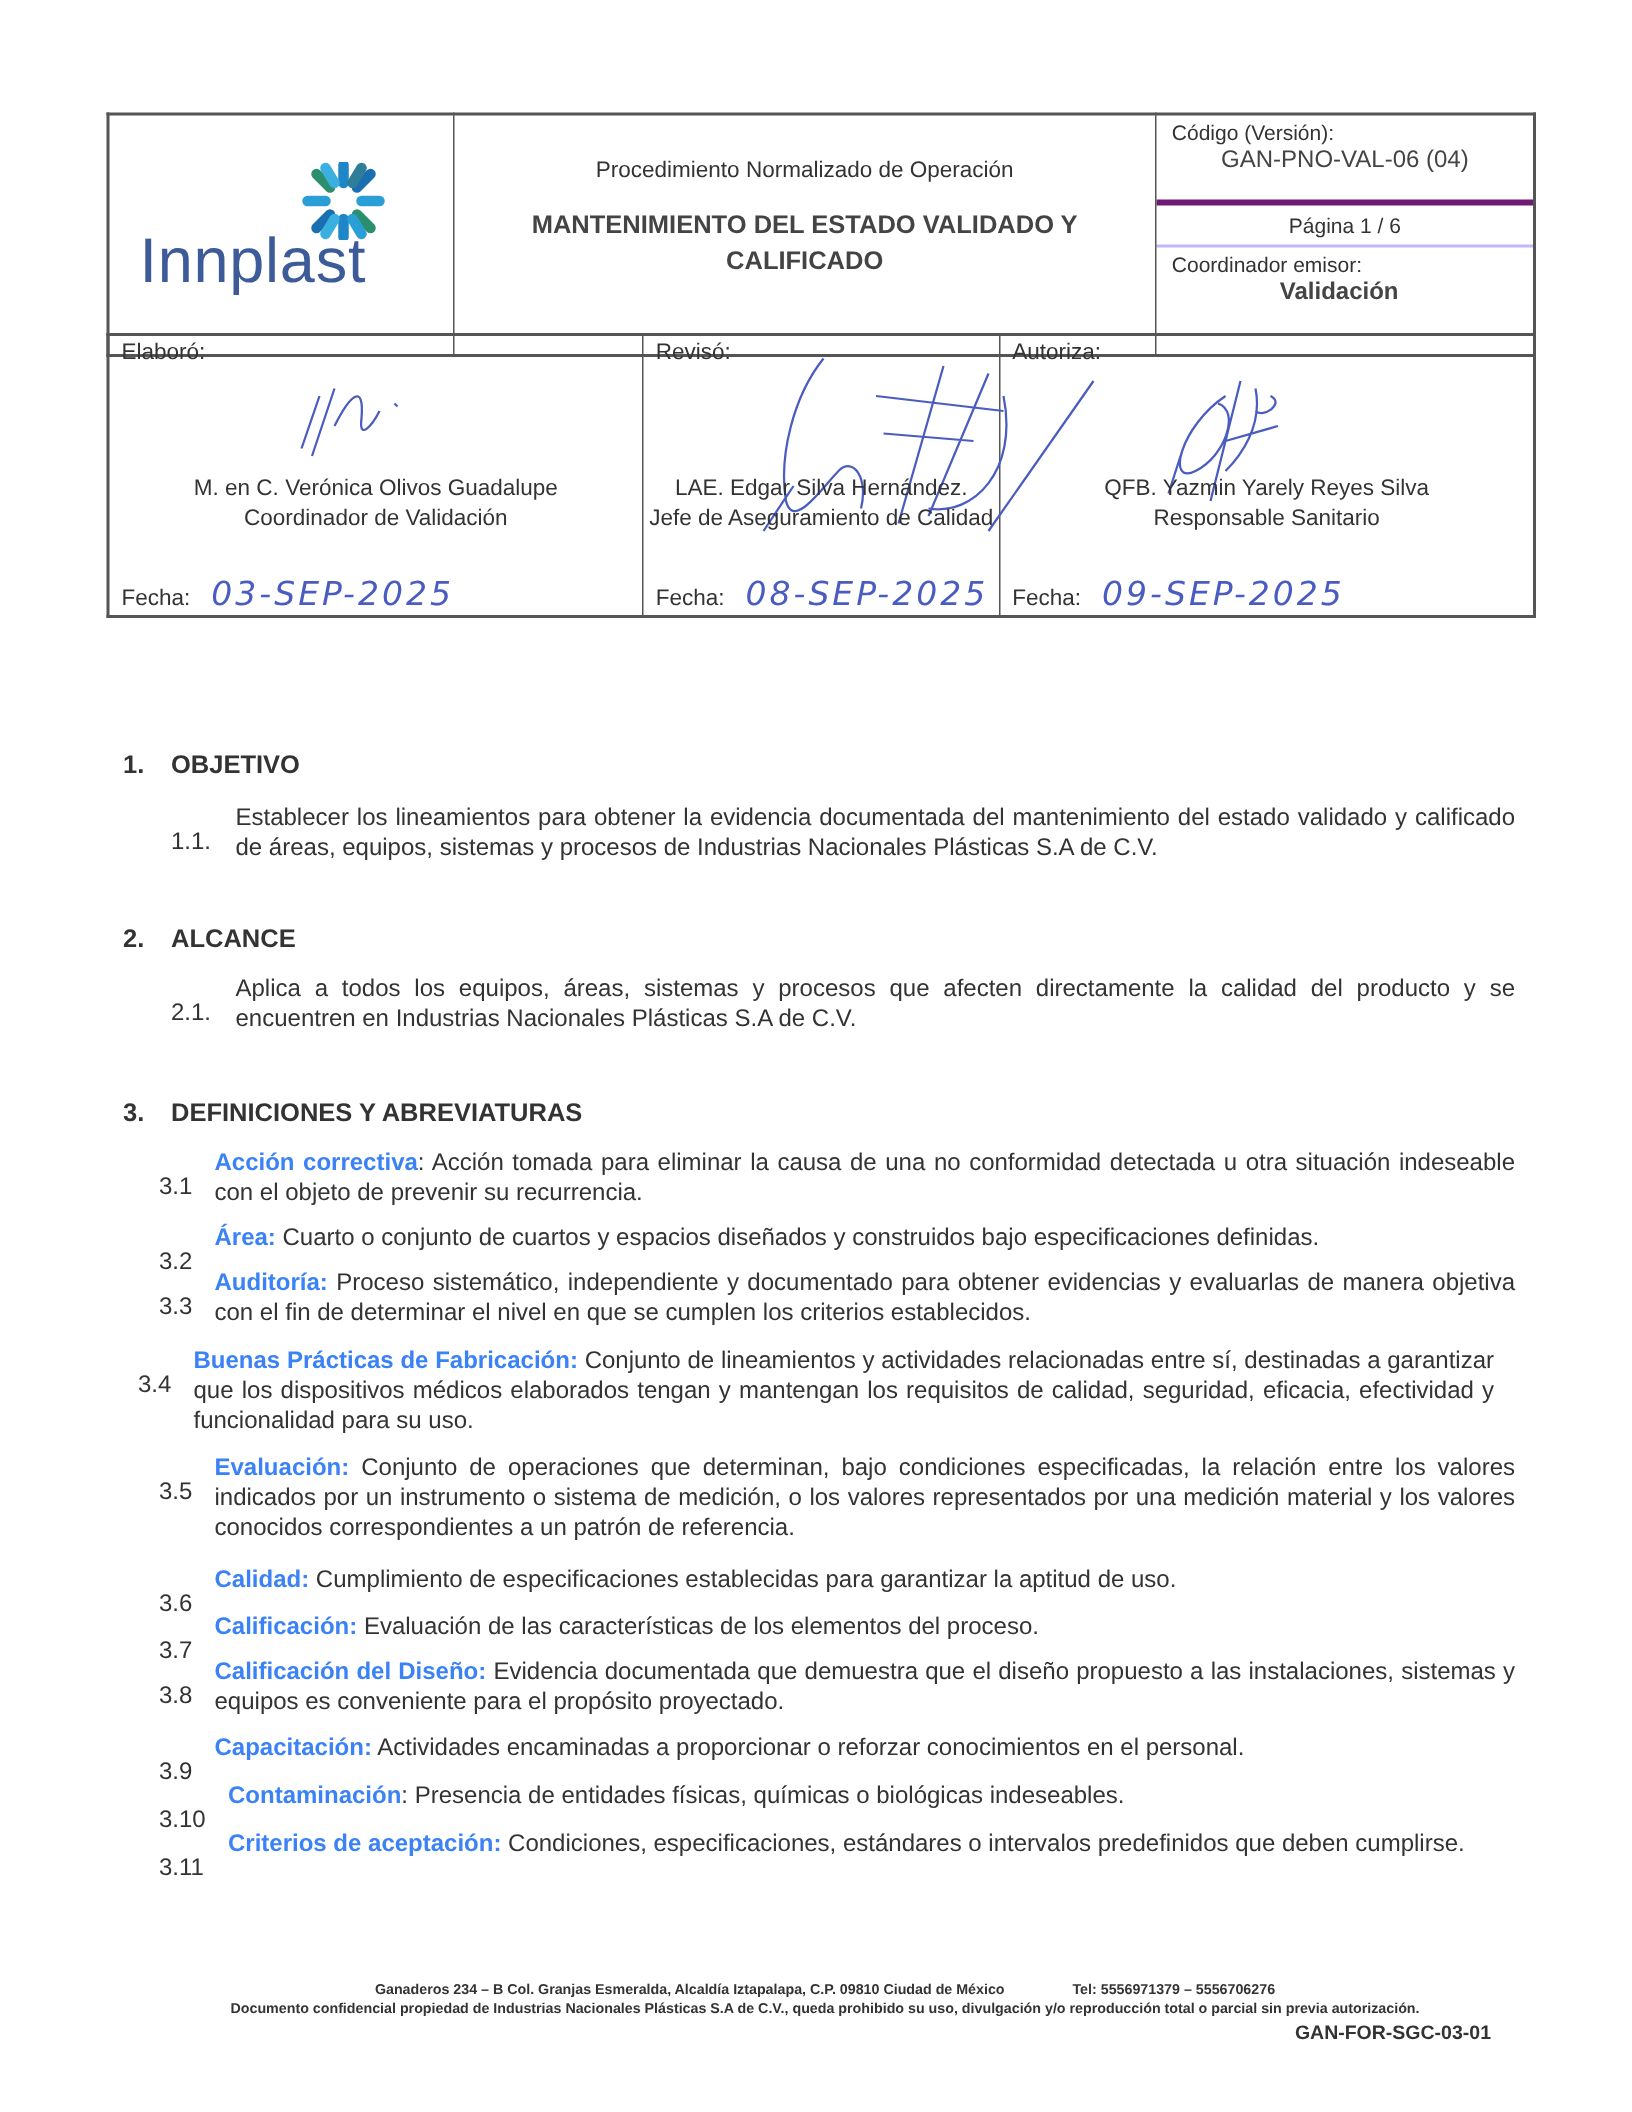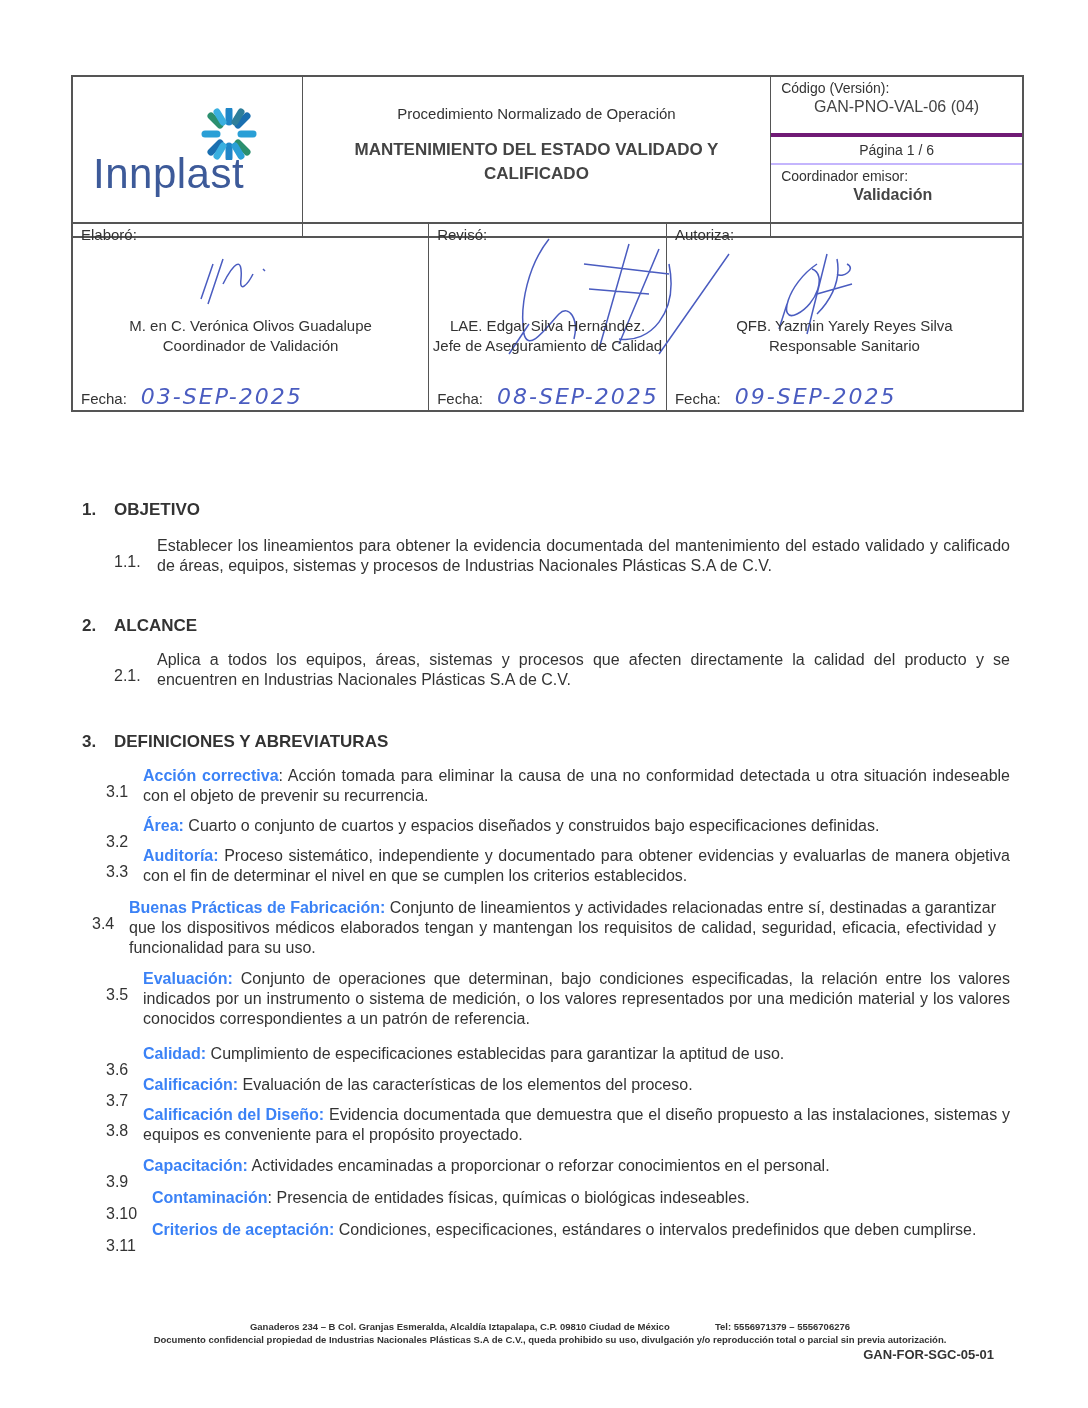--- a/index.html
+++ b/index.html
@@ -211,14 +211,14 @@
     </div>
 </div>
 
 <div class="footer">
   <div>
     <span>Ganaderos 234 – B Col. Granjas Esmeralda, Alcaldía Iztapalapa, C.P. 09810 Ciudad de México</span>
     <span style="display:inline-block;width:40px"></span>
     <span>Tel: 5556971379 – 5556706276</span>
   </div>
   <div>Documento confidencial propiedad de Industrias Nacionales Plásticas S.A de C.V., queda prohibido su uso, divulgación y/o reproducción total o parcial sin previa autorización.</div>
-  <div class="code">GAN-FOR-SGC-05-01</div>
+  <div class="code">GAN-FOR-SGC-03-01</div>
 </div>
 
 </body></html>

